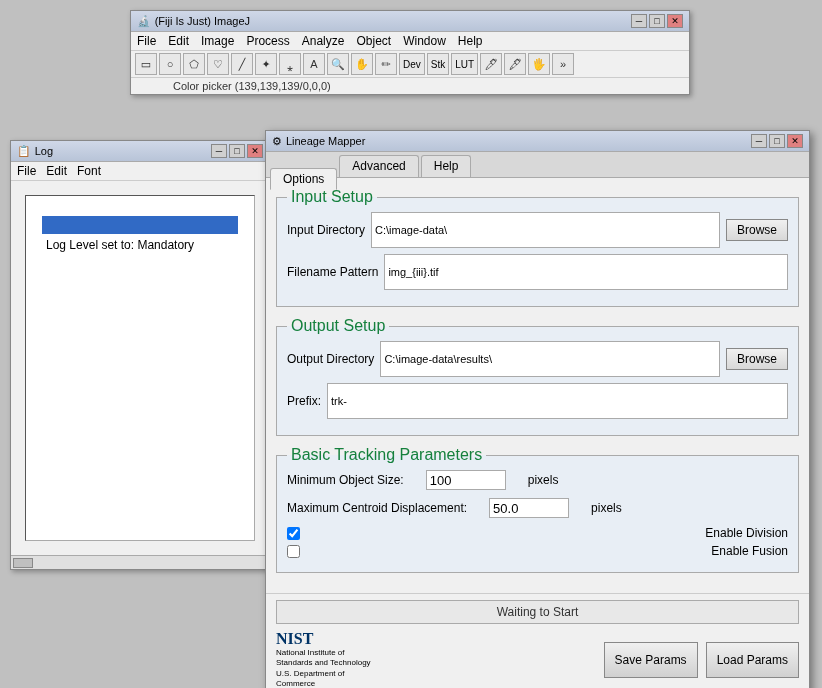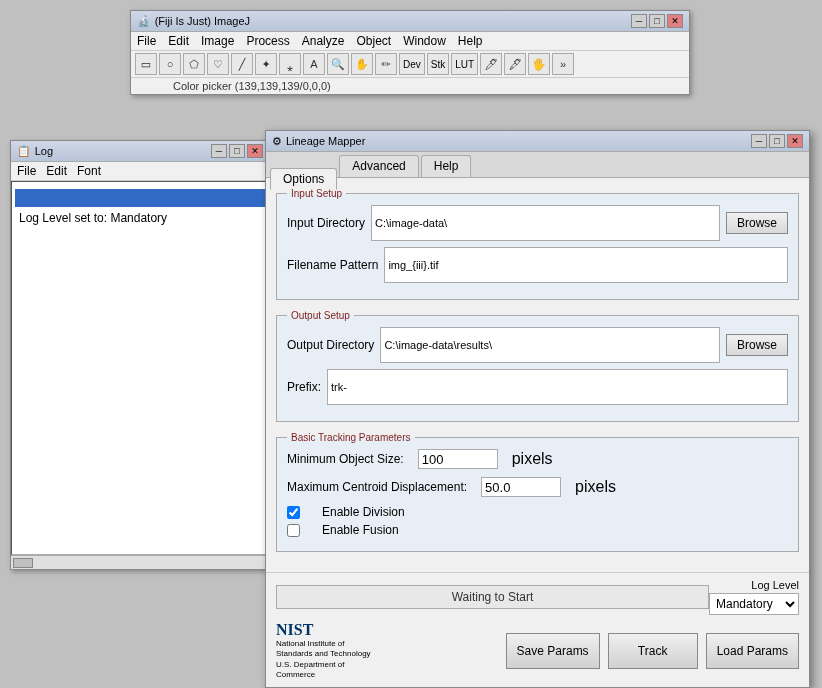--- a/index.html
+++ b/index.html
@@ -125,22 +125,22 @@
       border-bottom: 1px solid #ccc;
     }
     .log-menubar span {
       font-size: 12px;
       cursor: pointer;
     }
     .log-content {
       flex: 1;
       background: white;
       border: 1px inset #aaa;
-      margin: 0;
-      padding: 7px;
+      margin: 14px;
+      padding: 20px;
       overflow-y: auto;
       position: relative;
     }
     .log-selected-bar {
       background: #316ac5;
       height: 18px;
       margin: 0 -4px;
       margin-bottom: 2px;
     }
     .log-text {
@@ -207,24 +207,24 @@
 
     
     .field-group {
       border: 1px solid #aaa;
       background: #e8eef5;
       margin-bottom: 10px;
       padding: 6px 10px 10px 10px;
       position: relative;
     }
     .field-group legend {
-      font-size: 10px;
+      font-size: 16px;
       font-weight: normal;
       padding: 0 4px;
-      color: #7f1d1d;
+      color: #15803d;
     }
     .form-row {
       display: flex;
       align-items: center;
       margin-bottom: 6px;
       gap: 6px;
     }
     .form-label {
       font-size: 12px;
       color: #000;
@@ -245,45 +245,46 @@
       background: linear-gradient(to bottom, #f0f0f0, #d8d8d8);
       font-size: 12px;
       cursor: pointer;
     }
 
     
     .param-row {
       display: flex;
       align-items: center;
       margin-bottom: 8px;
-      gap: 14px;
+      gap: 22px;
     }
     .param-label {
       font-size: 12px;
       color: #000;
       text-align: right;
       white-space: nowrap;
     }
     .param-input {
       width: 80px;
       height: 20px;
       border: 1px solid #aaa;
       background: white;
       font-size: 13px;
       padding: 0 3px;
     }
     .param-unit {
-      font-size: 16px;
+      font-size: 12px;
       color: #000;
     }
     .checkbox-row {
       display: flex;
       align-items: center;
       margin-bottom: 4px;
       gap: 22px;
+      justify-content: space-between;
     }
     .checkbox-row input[type="checkbox"] {
       margin: 0;
     }
     .checkbox-label {
       font-size: 12px;
       color: #000;
     }
 
     
@@ -510,38 +511,27 @@
       </div>
     </fieldset>
 
   </div>
 
   <div class="bottom-section">
     <div class="status-row">
       <div class="status-display">
         <span>Waiting to Start</span>
       </div>
-      <div class="log-level-group">
-        <span class="log-level-label">Log Level</span>
-        <div class="log-level-select-wrap">
-          <select class="log-level-select">
-            <option>Mandatory</option>
-            <option>Verbose</option>
-            <option>Debug</option>
-          </select>
-        </div>
-      </div>
     </div>
     <div class="action-row">
       <div class="nist-logo">
         <div class="nist-name">NIST</div>
         <div class="nist-title">National Institute of</div>
         <div class="nist-title">Standards and Technology</div>
         <div class="nist-title">U.S. Department of Commerce</div>
       </div>
       <div class="action-buttons">
         <button class="action-btn">Save Params</button>
-        <button class="action-btn">Track</button>
         <button class="action-btn">Load Params</button>
       </div>
     </div>
   </div>
 </div>
 
 </body></html>

